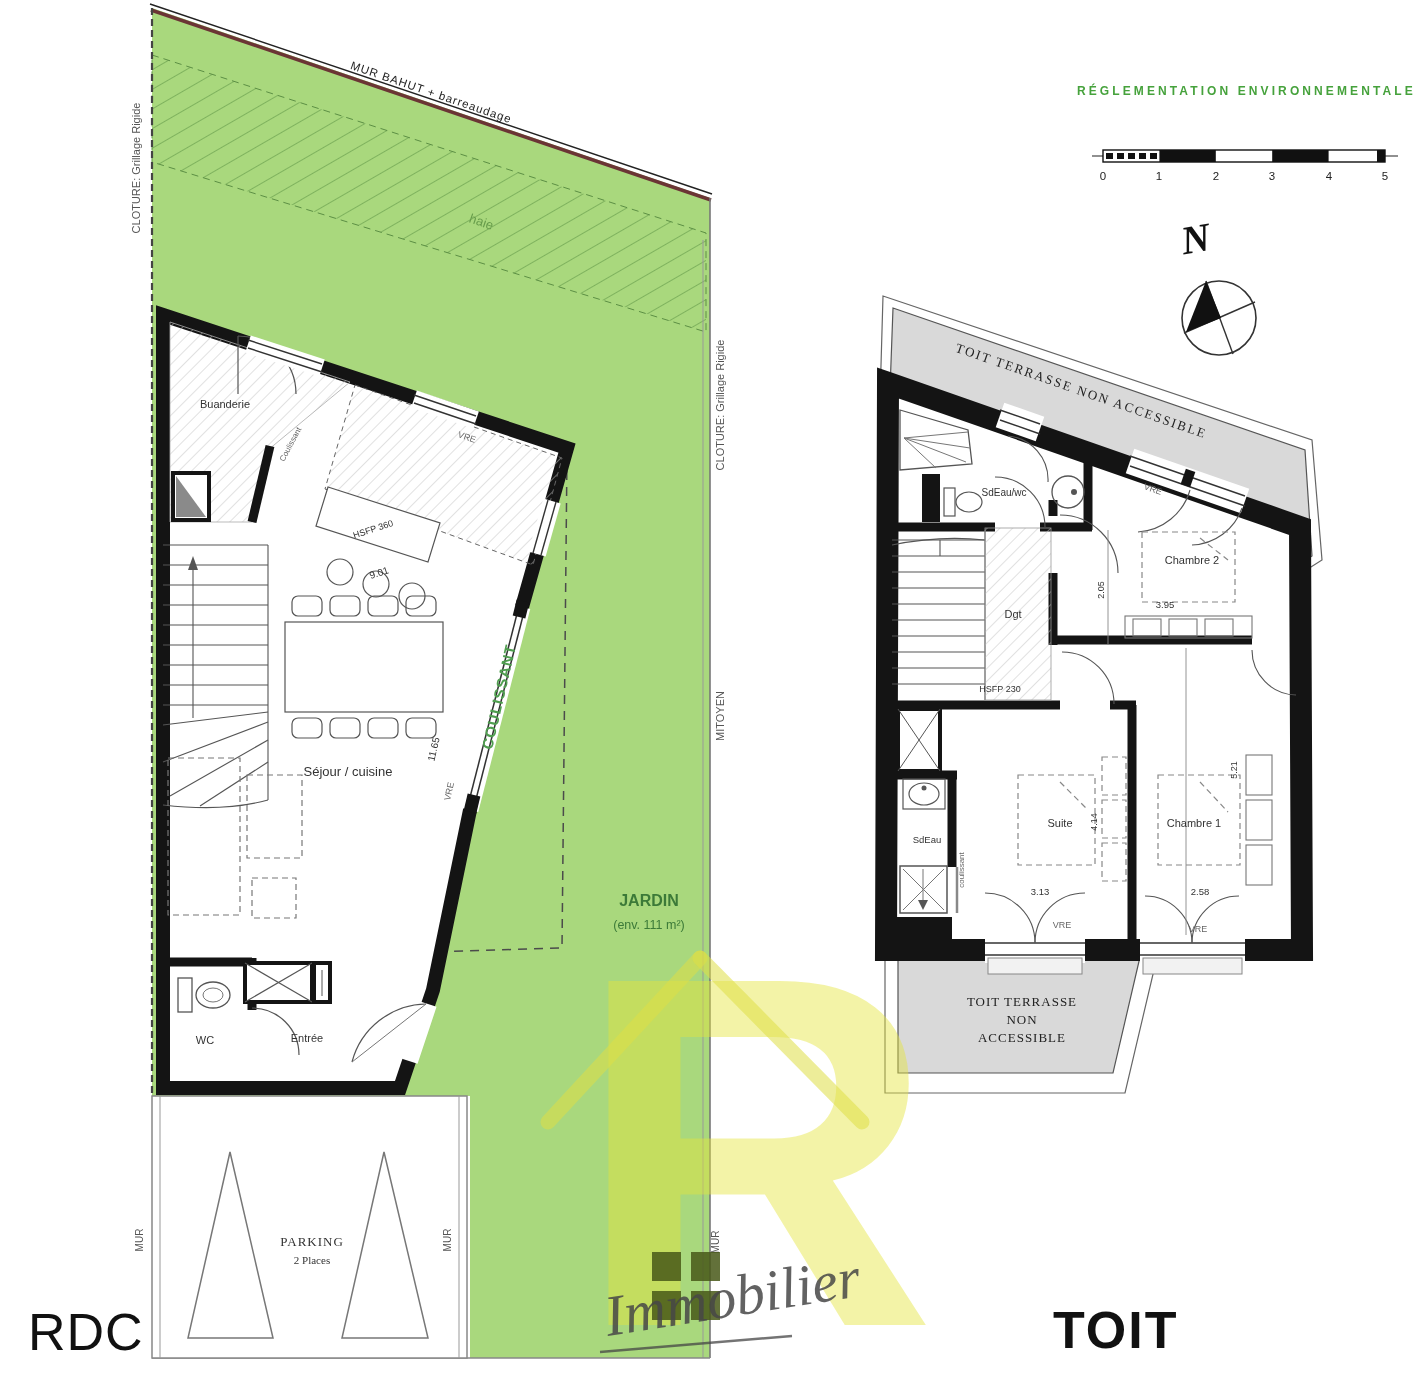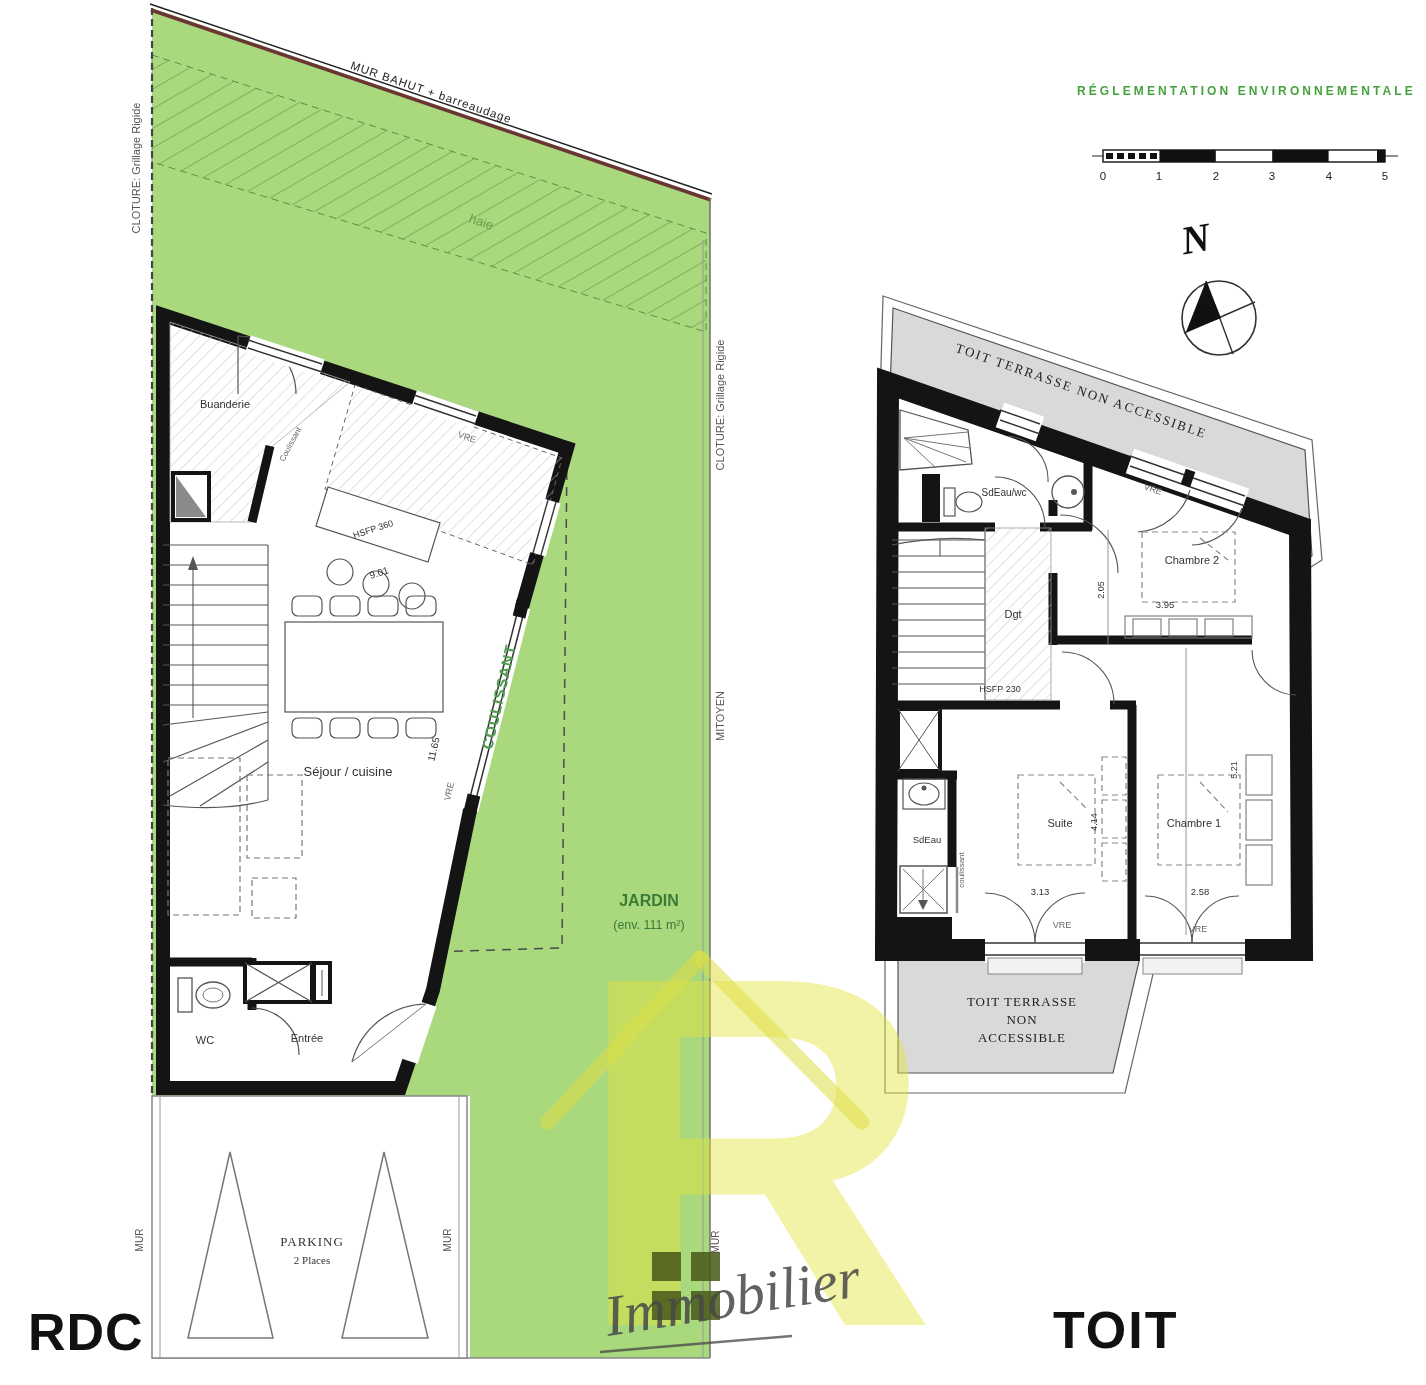--- a/index.html
+++ b/index.html
@@ -3,21 +3,21 @@
 <meta charset="utf-8">
 <style>
   html,body{margin:0;padding:0;background:#ffffff;}
   #canvas{position:relative;width:1426px;height:1385px;background:#ffffff;overflow:hidden;
           font-family:"Liberation Sans",sans-serif;}
   svg{position:absolute;left:0;top:0;}
   .ovl{position:absolute;white-space:nowrap;}
   .logo-re{left:1075px;top:14px;font-size:88px;font-weight:bold;letter-spacing:-3px;color:#e87a33;line-height:1;}
   .logo-year{left:1192px;top:14px;font-size:88px;font-weight:bold;letter-spacing:2px;color:#46a23c;line-height:1;}
   .logo-sub{left:1077px;top:84px;font-size:12px;font-weight:bold;letter-spacing:3.1px;color:#46a23c;}
-  .floor-rdc{left:28px;top:1302px;font-size:52px;font-weight:bold;letter-spacing:1px;color:#111;text-align:center;}
+  .floor-rdc{left:28px;top:1302px;font-size:52px;font-weight:normal;letter-spacing:1px;color:#111;text-align:center;}
   .floor-etage{left:1053px;top:1300px;font-size:52px;font-weight:bold;letter-spacing:2px;color:#111;}
   text{font-family:"Liberation Sans",sans-serif;}
   .serif{font-family:"Liberation Serif",serif;}
 </style>
 </head>
 <body>
 
 <div id="canvas">
 
 <svg width="1426" height="1385" viewBox="0 0 1426 1385">

